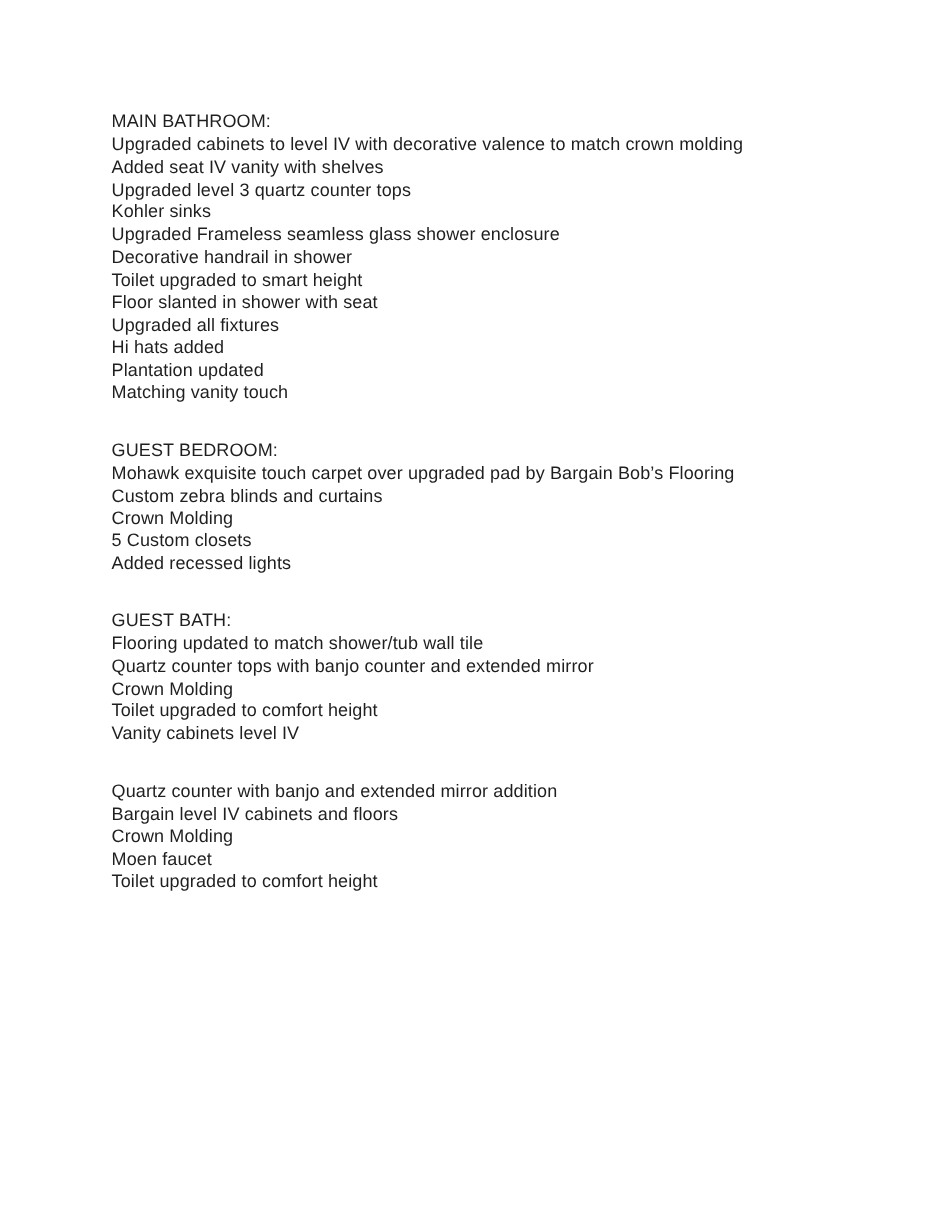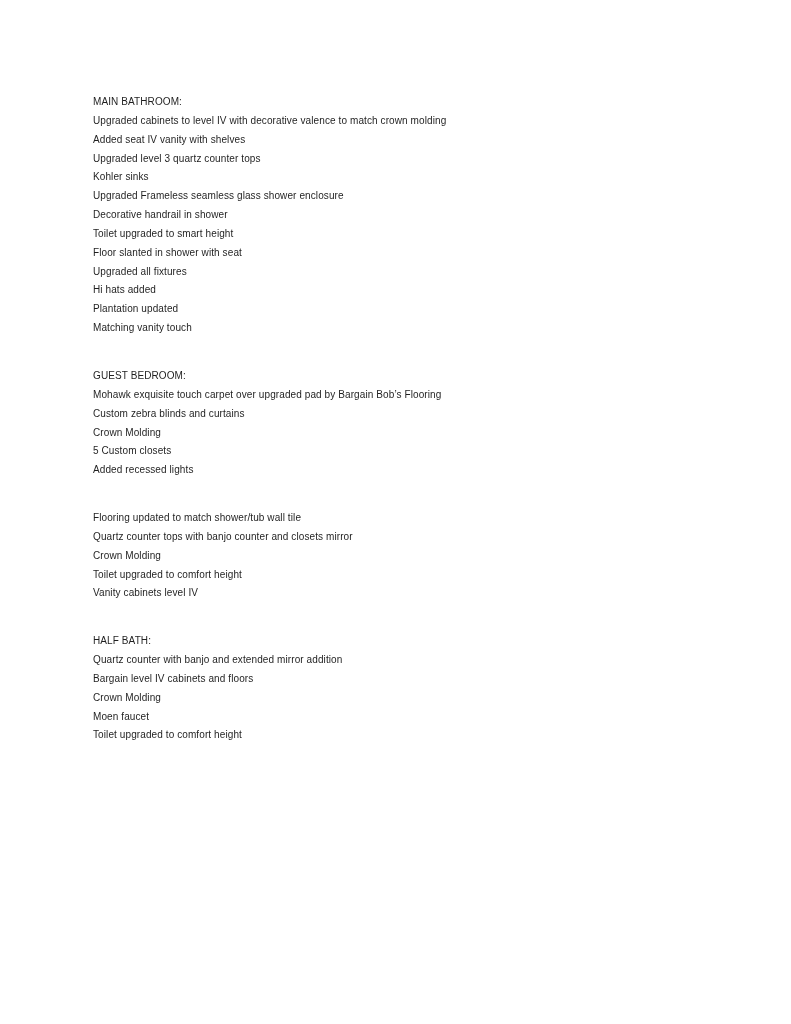--- a/index.html
+++ b/index.html
@@ -14,21 +14,21 @@
     font-family: "Liberation Sans", "DejaVu Sans", sans-serif;
   }
   .page {
     position: relative;
     width: 791px;
     height: 1024px;
     background: #ffffff;
     box-sizing: border-box;
     padding: 93px 95px 0 93px;
     color: #1f1f1f;
-    font-size: 10px;
+    font-size: 15px;
     line-height: 18.85px;
     letter-spacing: 0.1px;
   }
   .doc-section {
     margin: 0 0 29px 0;
   }
   .doc-section p {
     margin: 0;
     padding: 0;
     white-space: nowrap;
@@ -59,28 +59,28 @@
       </div>
       <div class="doc-section">
         <p class="section-heading">GUEST BEDROOM:</p>
         <p class="section-item">Mohawk exquisite touch carpet over upgraded pad by Bargain Bob’s Flooring</p>
         <p class="section-item">Custom zebra blinds and curtains</p>
         <p class="section-item">Crown Molding</p>
         <p class="section-item">5 Custom closets</p>
         <p class="section-item">Added recessed lights</p>
       </div>
       <div class="doc-section">
+        <p class="section-heading">GUEST BATH:</p>
         <p class="section-item">Flooring updated to match shower/tub wall tile</p>
-        <p class="section-item">Quartz counter tops with banjo counter and closets mirror</p>
+        <p class="section-item">Quartz counter tops with banjo counter and extended mirror</p>
         <p class="section-item">Crown Molding</p>
         <p class="section-item">Toilet upgraded to comfort height</p>
         <p class="section-item">Vanity cabinets level IV</p>
       </div>
       <div class="doc-section">
-        <p class="section-heading">HALF BATH:</p>
         <p class="section-item">Quartz counter with banjo and extended mirror addition</p>
         <p class="section-item">Bargain level IV cabinets and floors</p>
         <p class="section-item">Crown Molding</p>
         <p class="section-item">Moen faucet</p>
         <p class="section-item">Toilet upgraded to comfort height</p>
       </div>
     </div>
 </div>
 
 </body></html>

